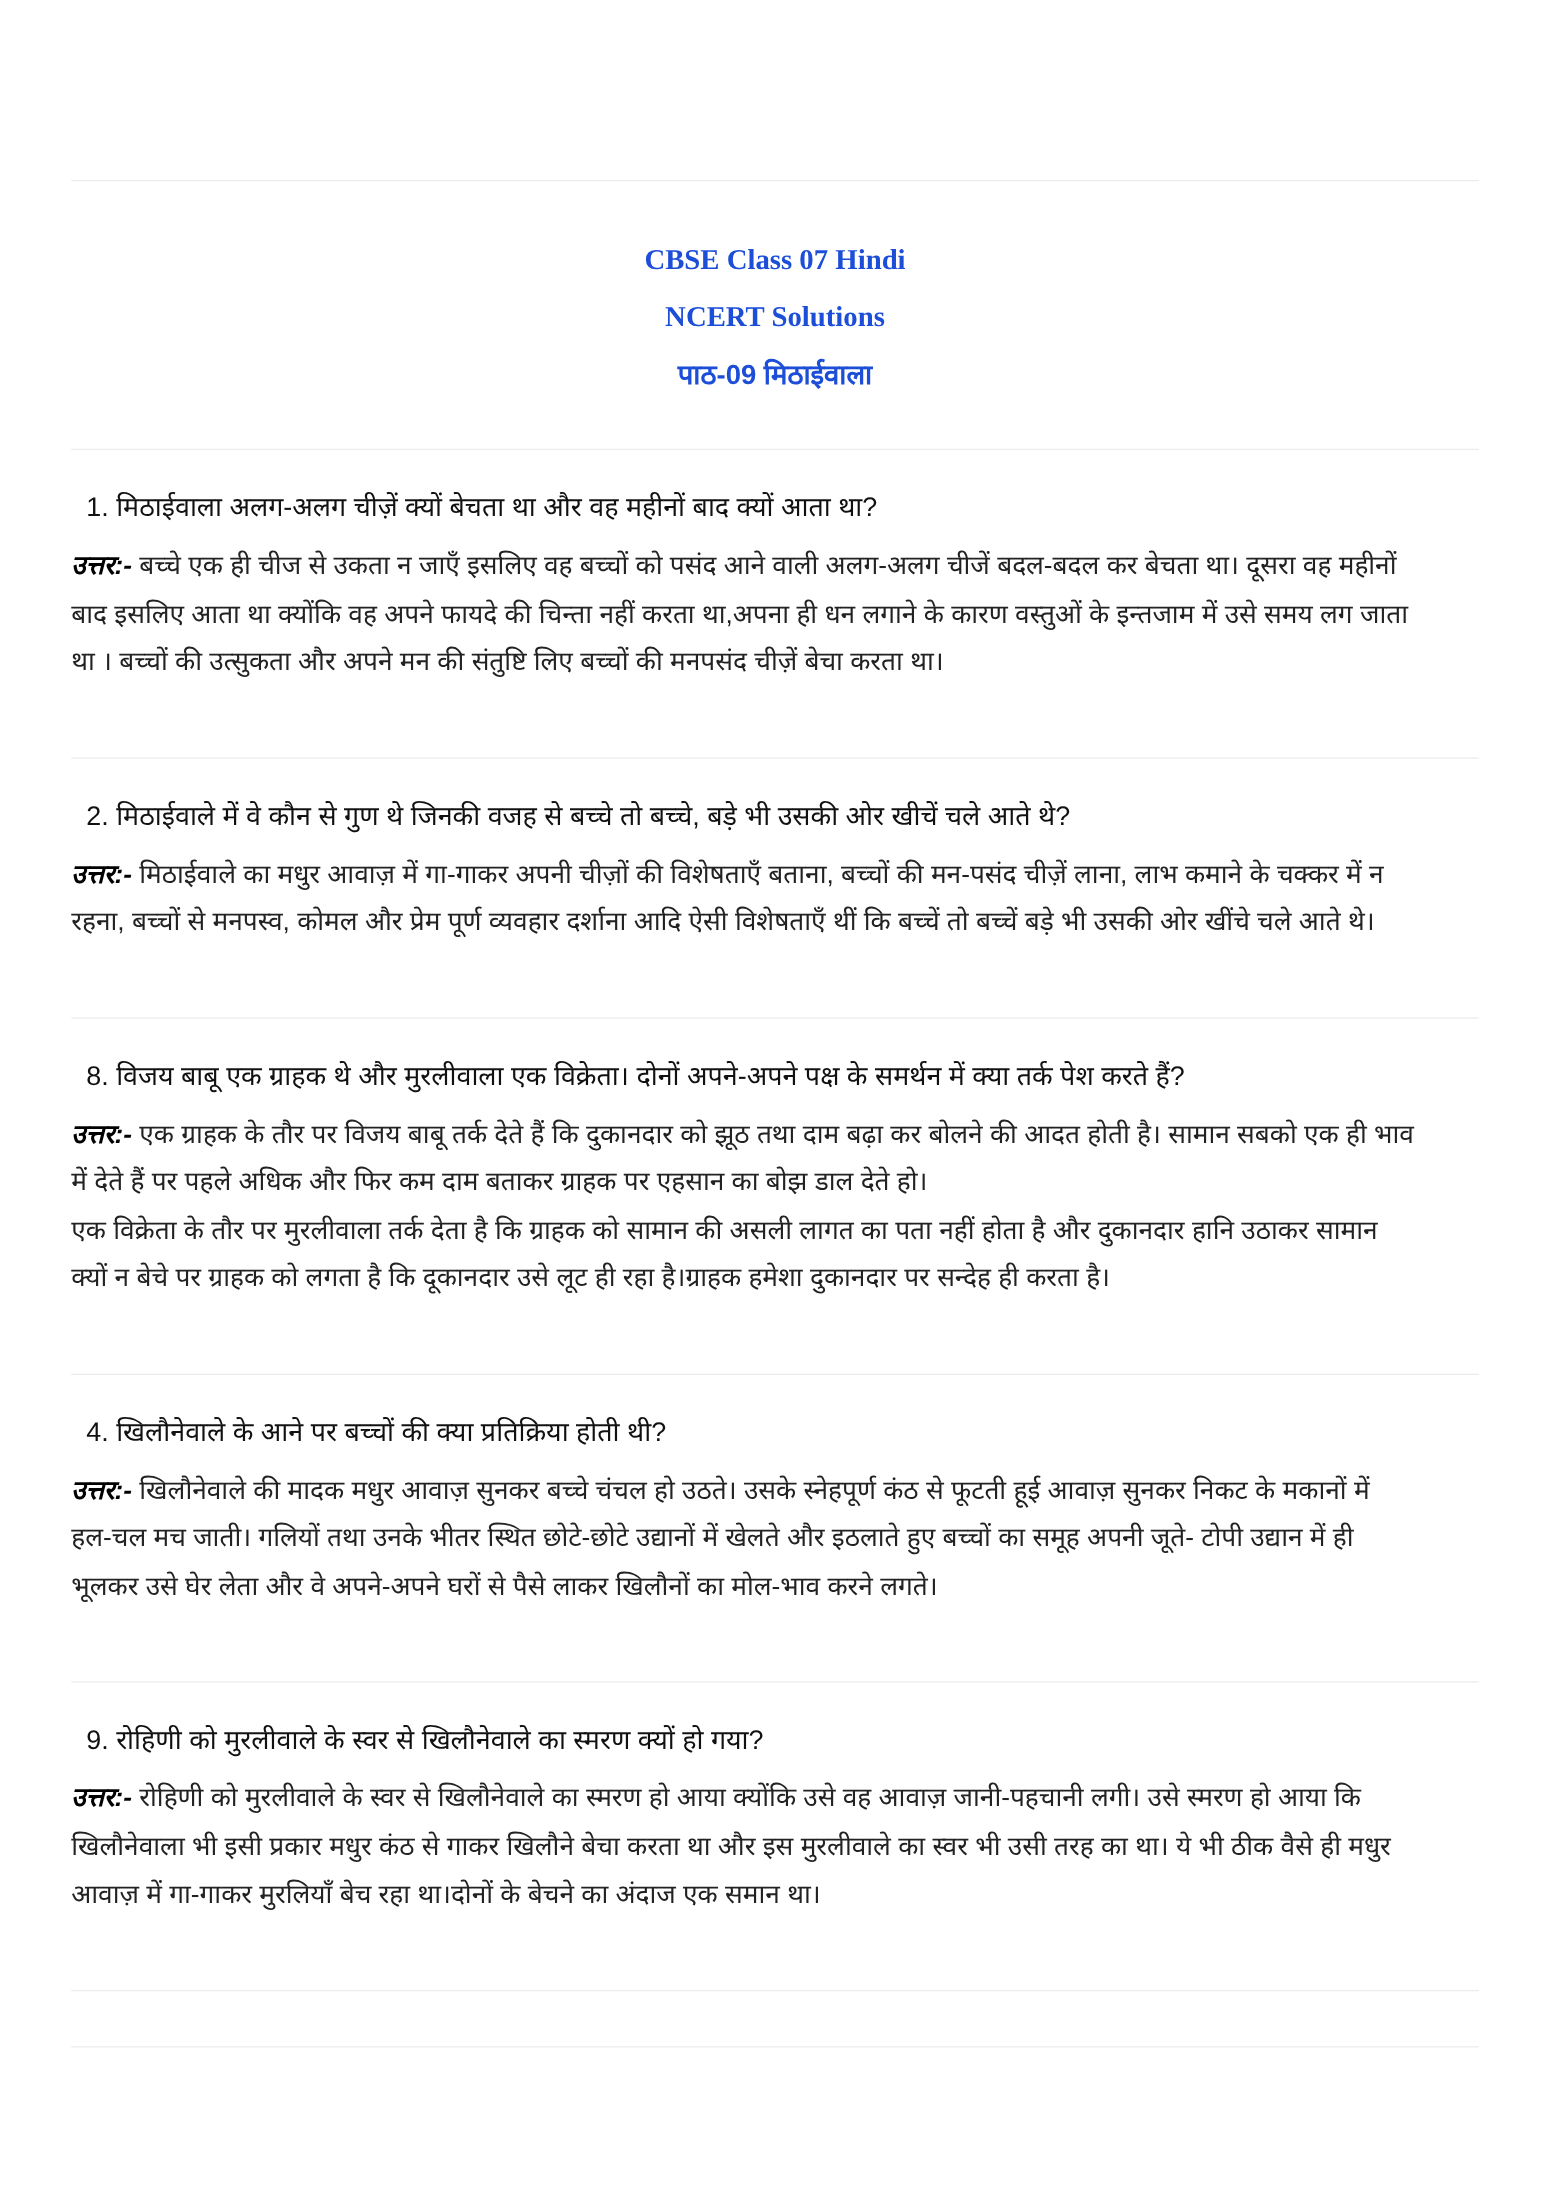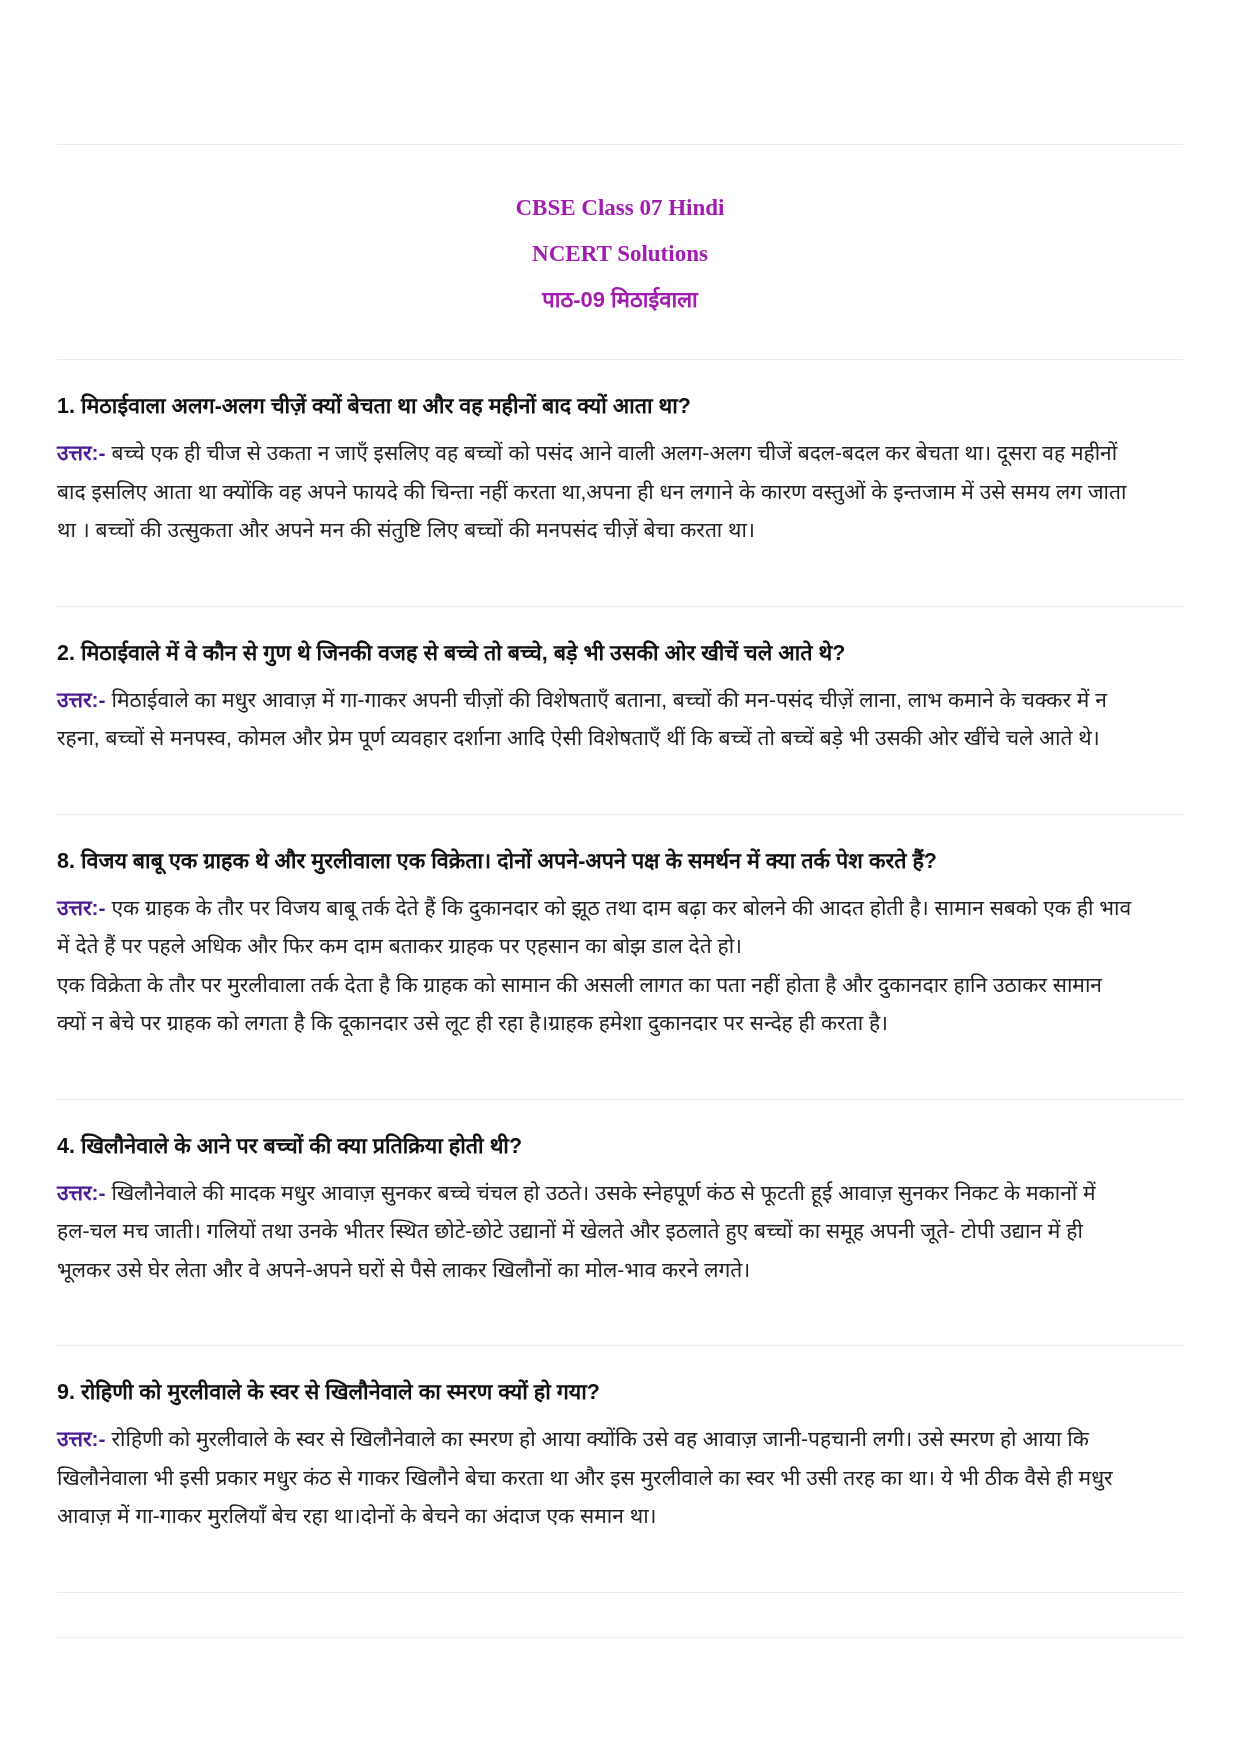--- a/index.html
+++ b/index.html
@@ -26,47 +26,48 @@
   }
   .doc-header {
     text-align: center;
     margin: 40px 0 36px 0;
   }
   .doc-header .title-line {
     font-family: "Liberation Serif", "DejaVu Serif", serif;
     font-weight: 700;
     font-size: 23px;
     line-height: 46px;
-    color: #a21caf;
+    color: #1d4ed8;
   }
   .doc-header .title-line.hindi {
     font-family: "Liberation Sans", "DejaVu Sans", sans-serif;
     font-size: 22px;
   }
   section.qa-block {
     padding: 26px 0 56px 0;
   }
   .question {
     font-size: 21.5px;
-    font-weight: 700;
+    font-weight: 400;
     color: #111111;
-    margin: 0 0 8px 0;
+    margin: 0 0 8px 12px;
     line-height: 40px;
   }
   .answer {
     font-size: 21px;
     font-weight: 400;
     line-height: 38.5px;
     margin: 0;
     max-width: 1075px;
     color: #222222;
   }
   .answer .ans-label {
     font-weight: 700;
-    color: #4c1d95;
+    color: #000000;
+    font-style: italic;
   }
   p.answer-extra:empty {
     display: none;
   }
   .bottom-gap {
     height: 44px;
   }
 </style>
 </head>
 <body>

